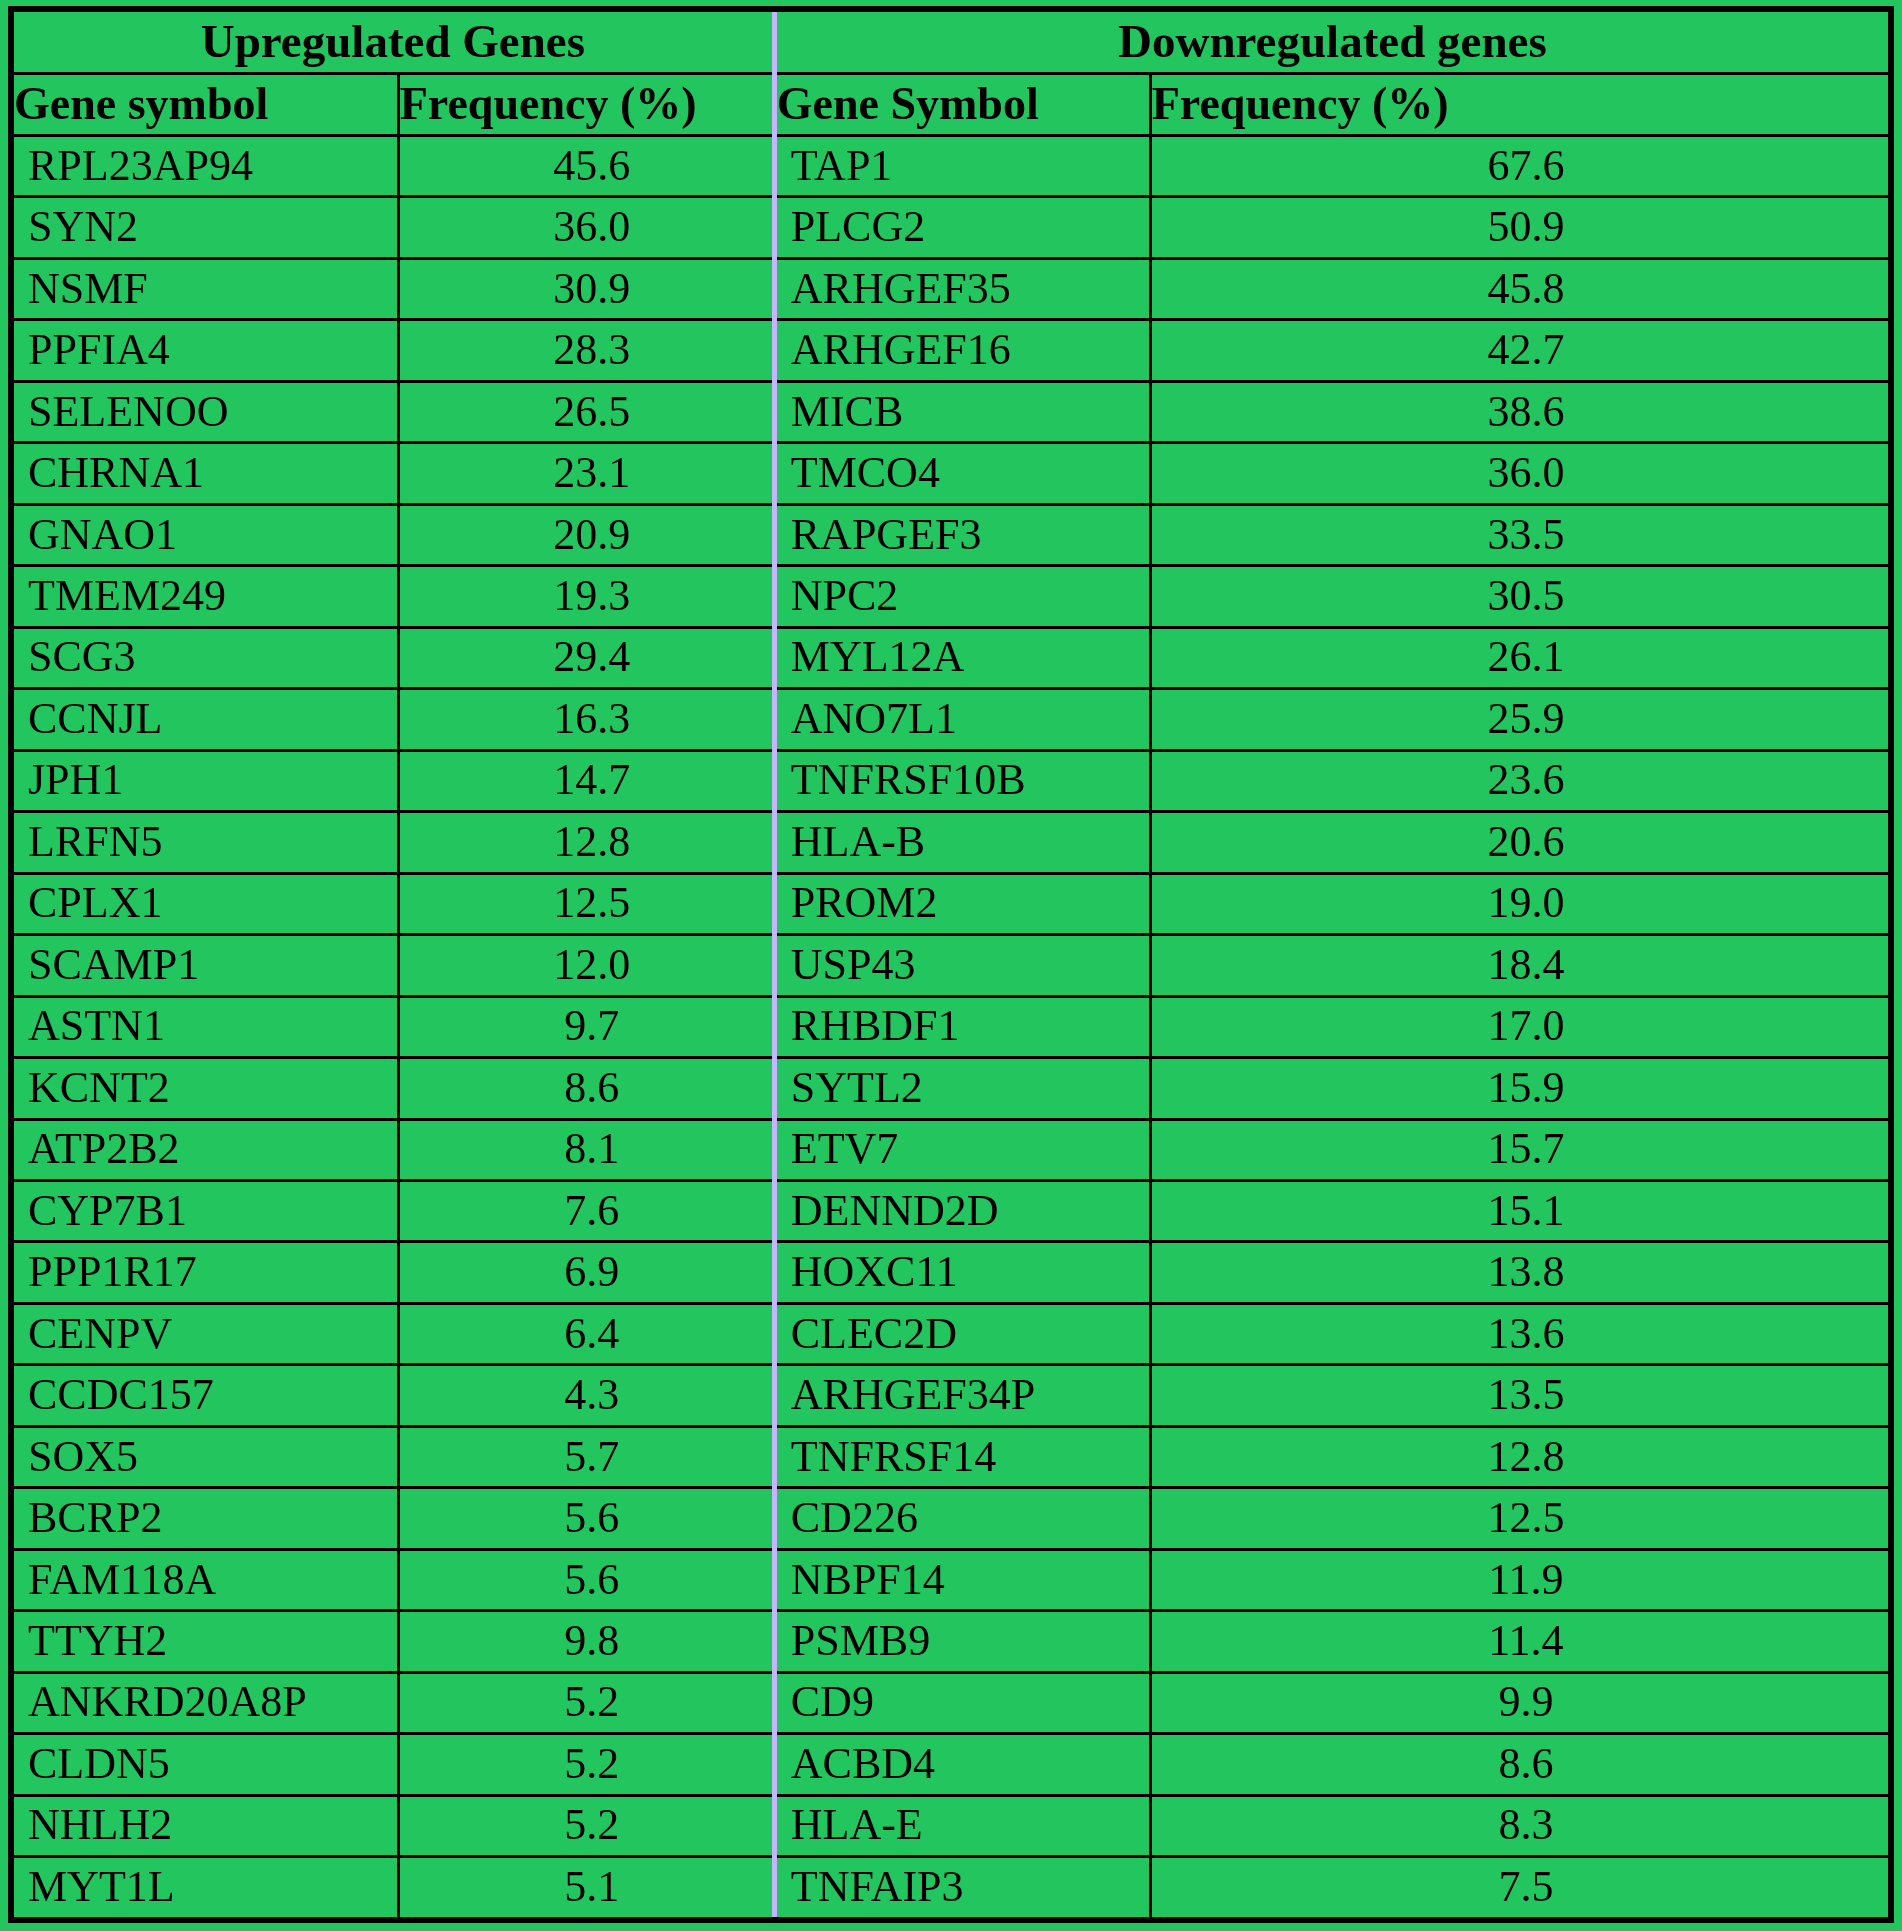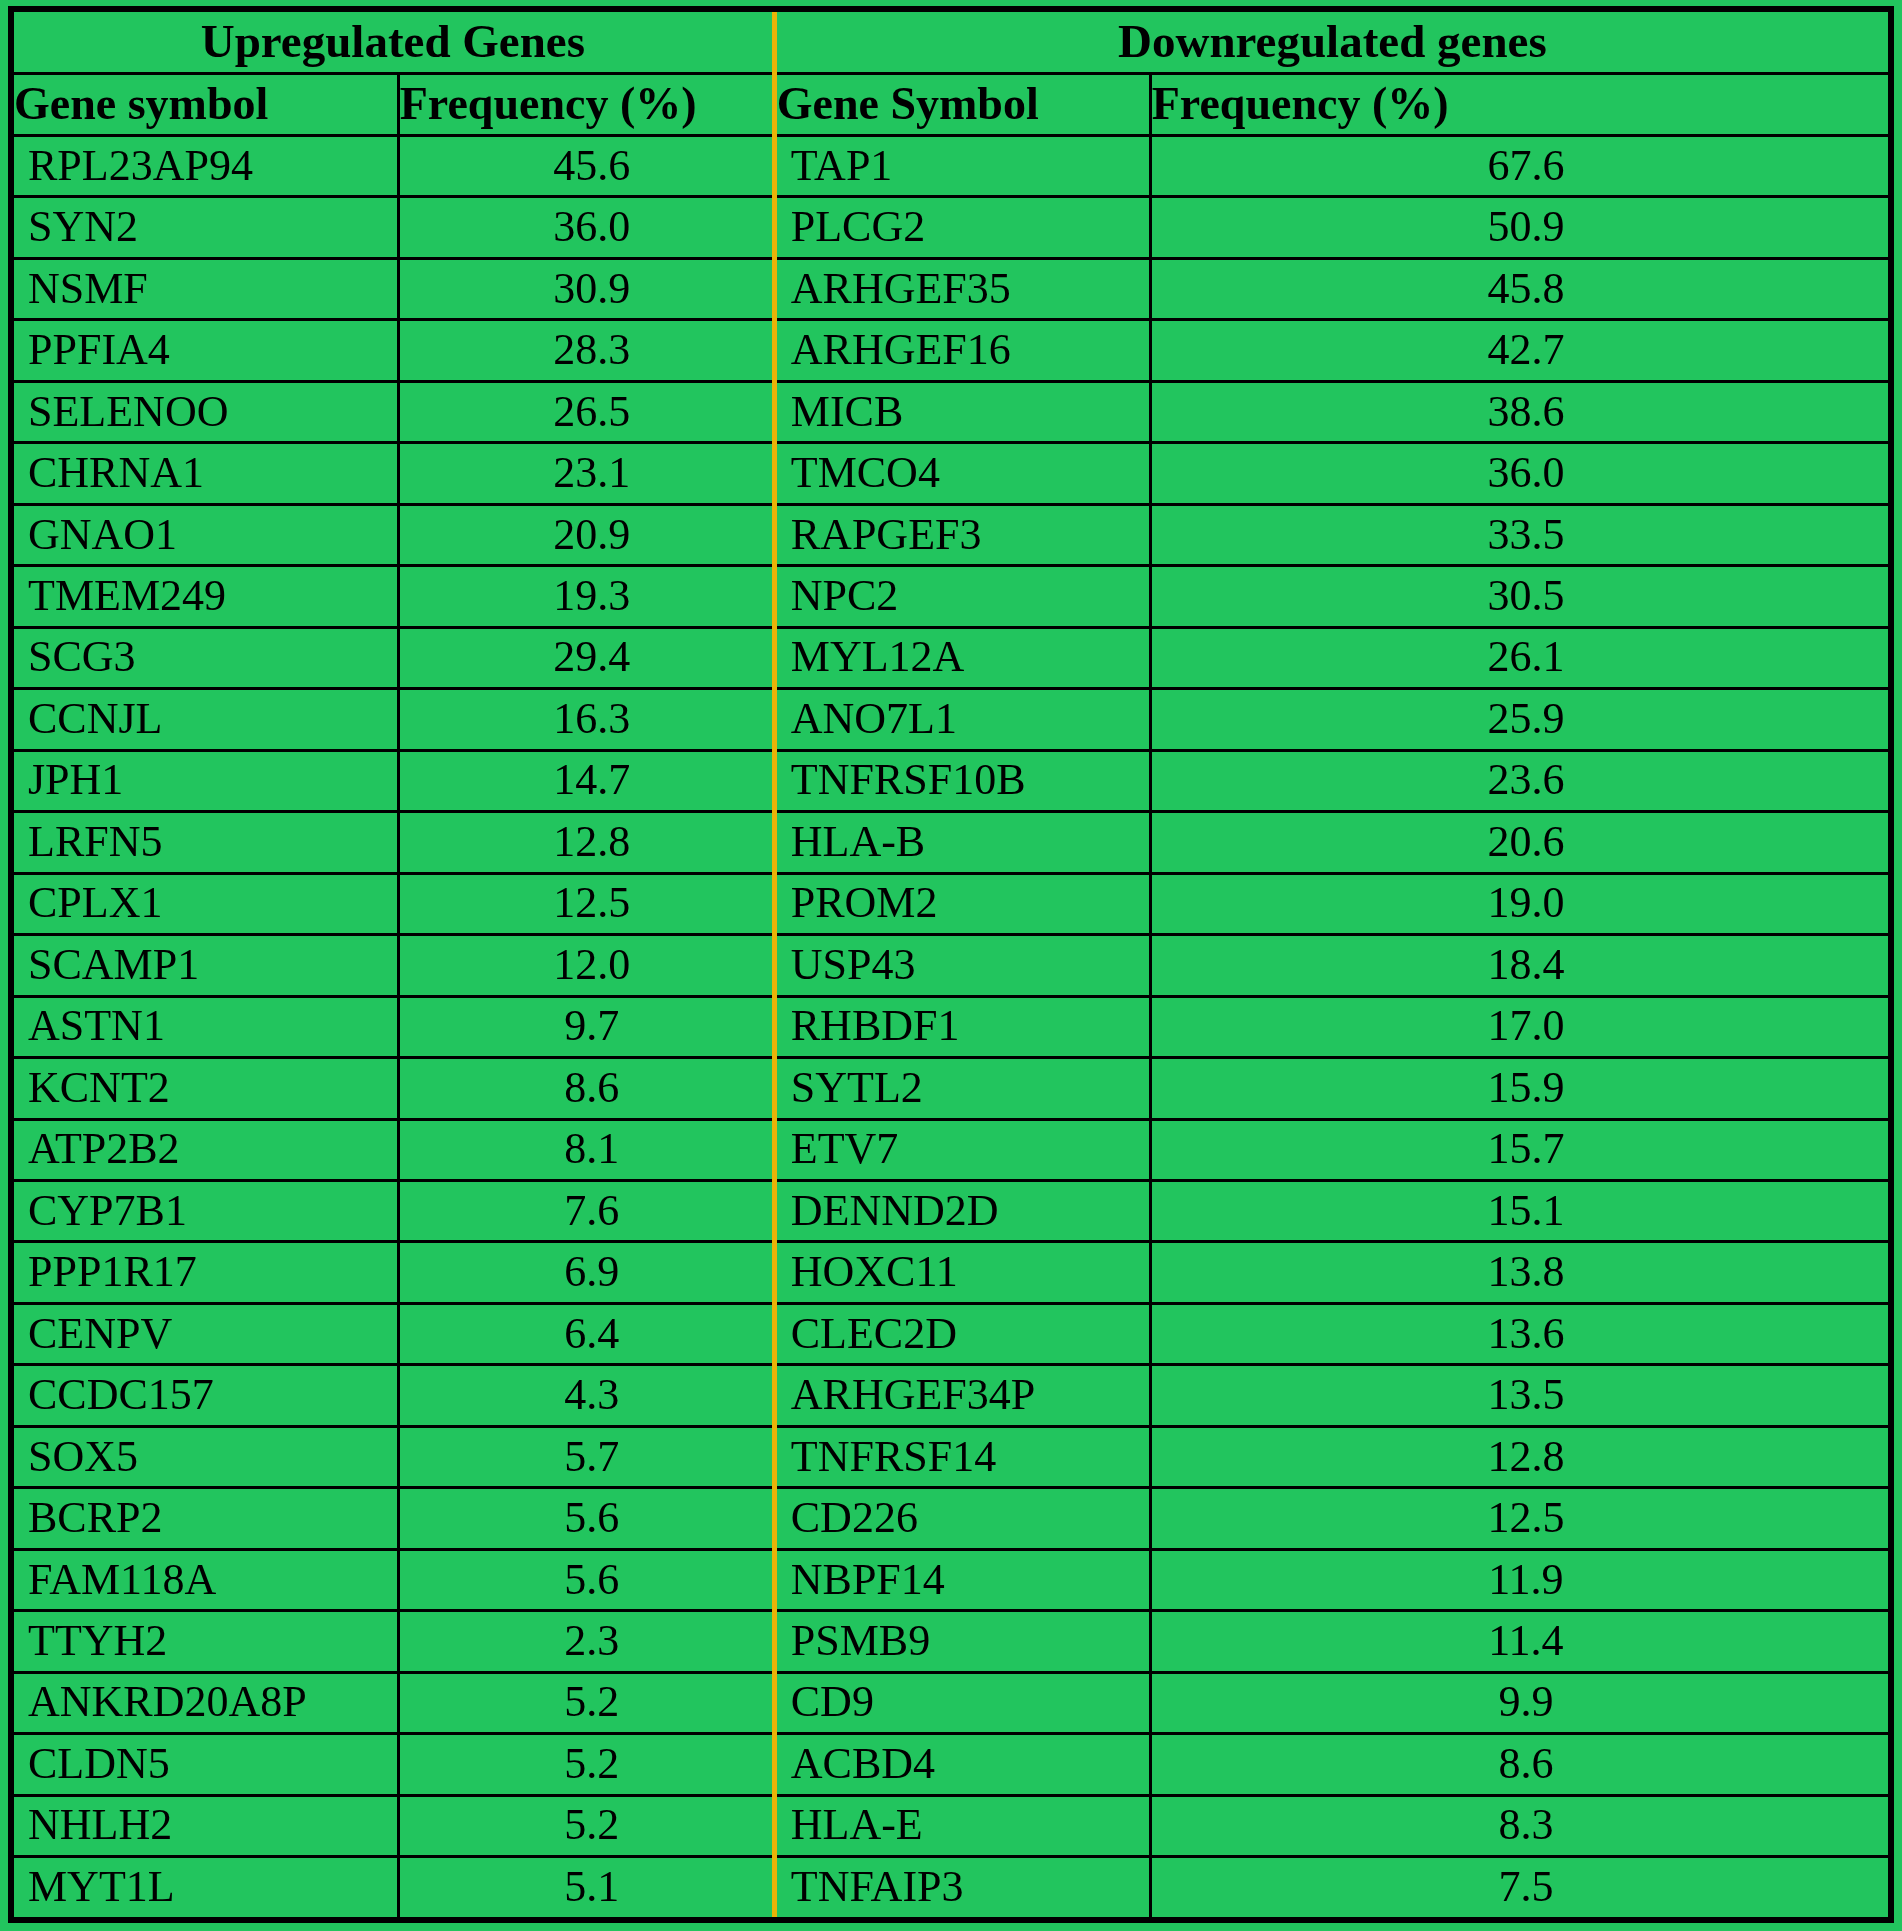--- a/index.html
+++ b/index.html
@@ -29,21 +29,21 @@
   table.gene-table td {
     border: 3px solid #000000;
     box-sizing: border-box;
     overflow: hidden;
     white-space: nowrap;
     vertical-align: middle;
     height: 58px;
   }
   
   table.gene-table .sect-divider {
-    border-left: 5px solid #eab308;
+    border-left: 5px solid #c4b5fd;
   }
   th.section-title {
     font-size: 47px;
     font-weight: bold;
     text-align: center;
     padding: 2px 0 4px 0;
   }
   th.col-header {
     font-size: 46px;
     font-weight: bold;
@@ -249,21 +249,21 @@
 
   <tr>
     <td class="gene-cell">FAM118A</td>
     <td class="freq-cell">5.6</td>
     <td class="gene-cell sect-divider">NBPF14</td>
     <td class="freq-cell">11.9</td>
   </tr>
 
   <tr>
     <td class="gene-cell">TTYH2</td>
-    <td class="freq-cell">2.3</td>
+    <td class="freq-cell">9.8</td>
     <td class="gene-cell sect-divider">PSMB9</td>
     <td class="freq-cell">11.4</td>
   </tr>
 
   <tr>
     <td class="gene-cell">ANKRD20A8P</td>
     <td class="freq-cell">5.2</td>
     <td class="gene-cell sect-divider">CD9</td>
     <td class="freq-cell">9.9</td>
   </tr>

